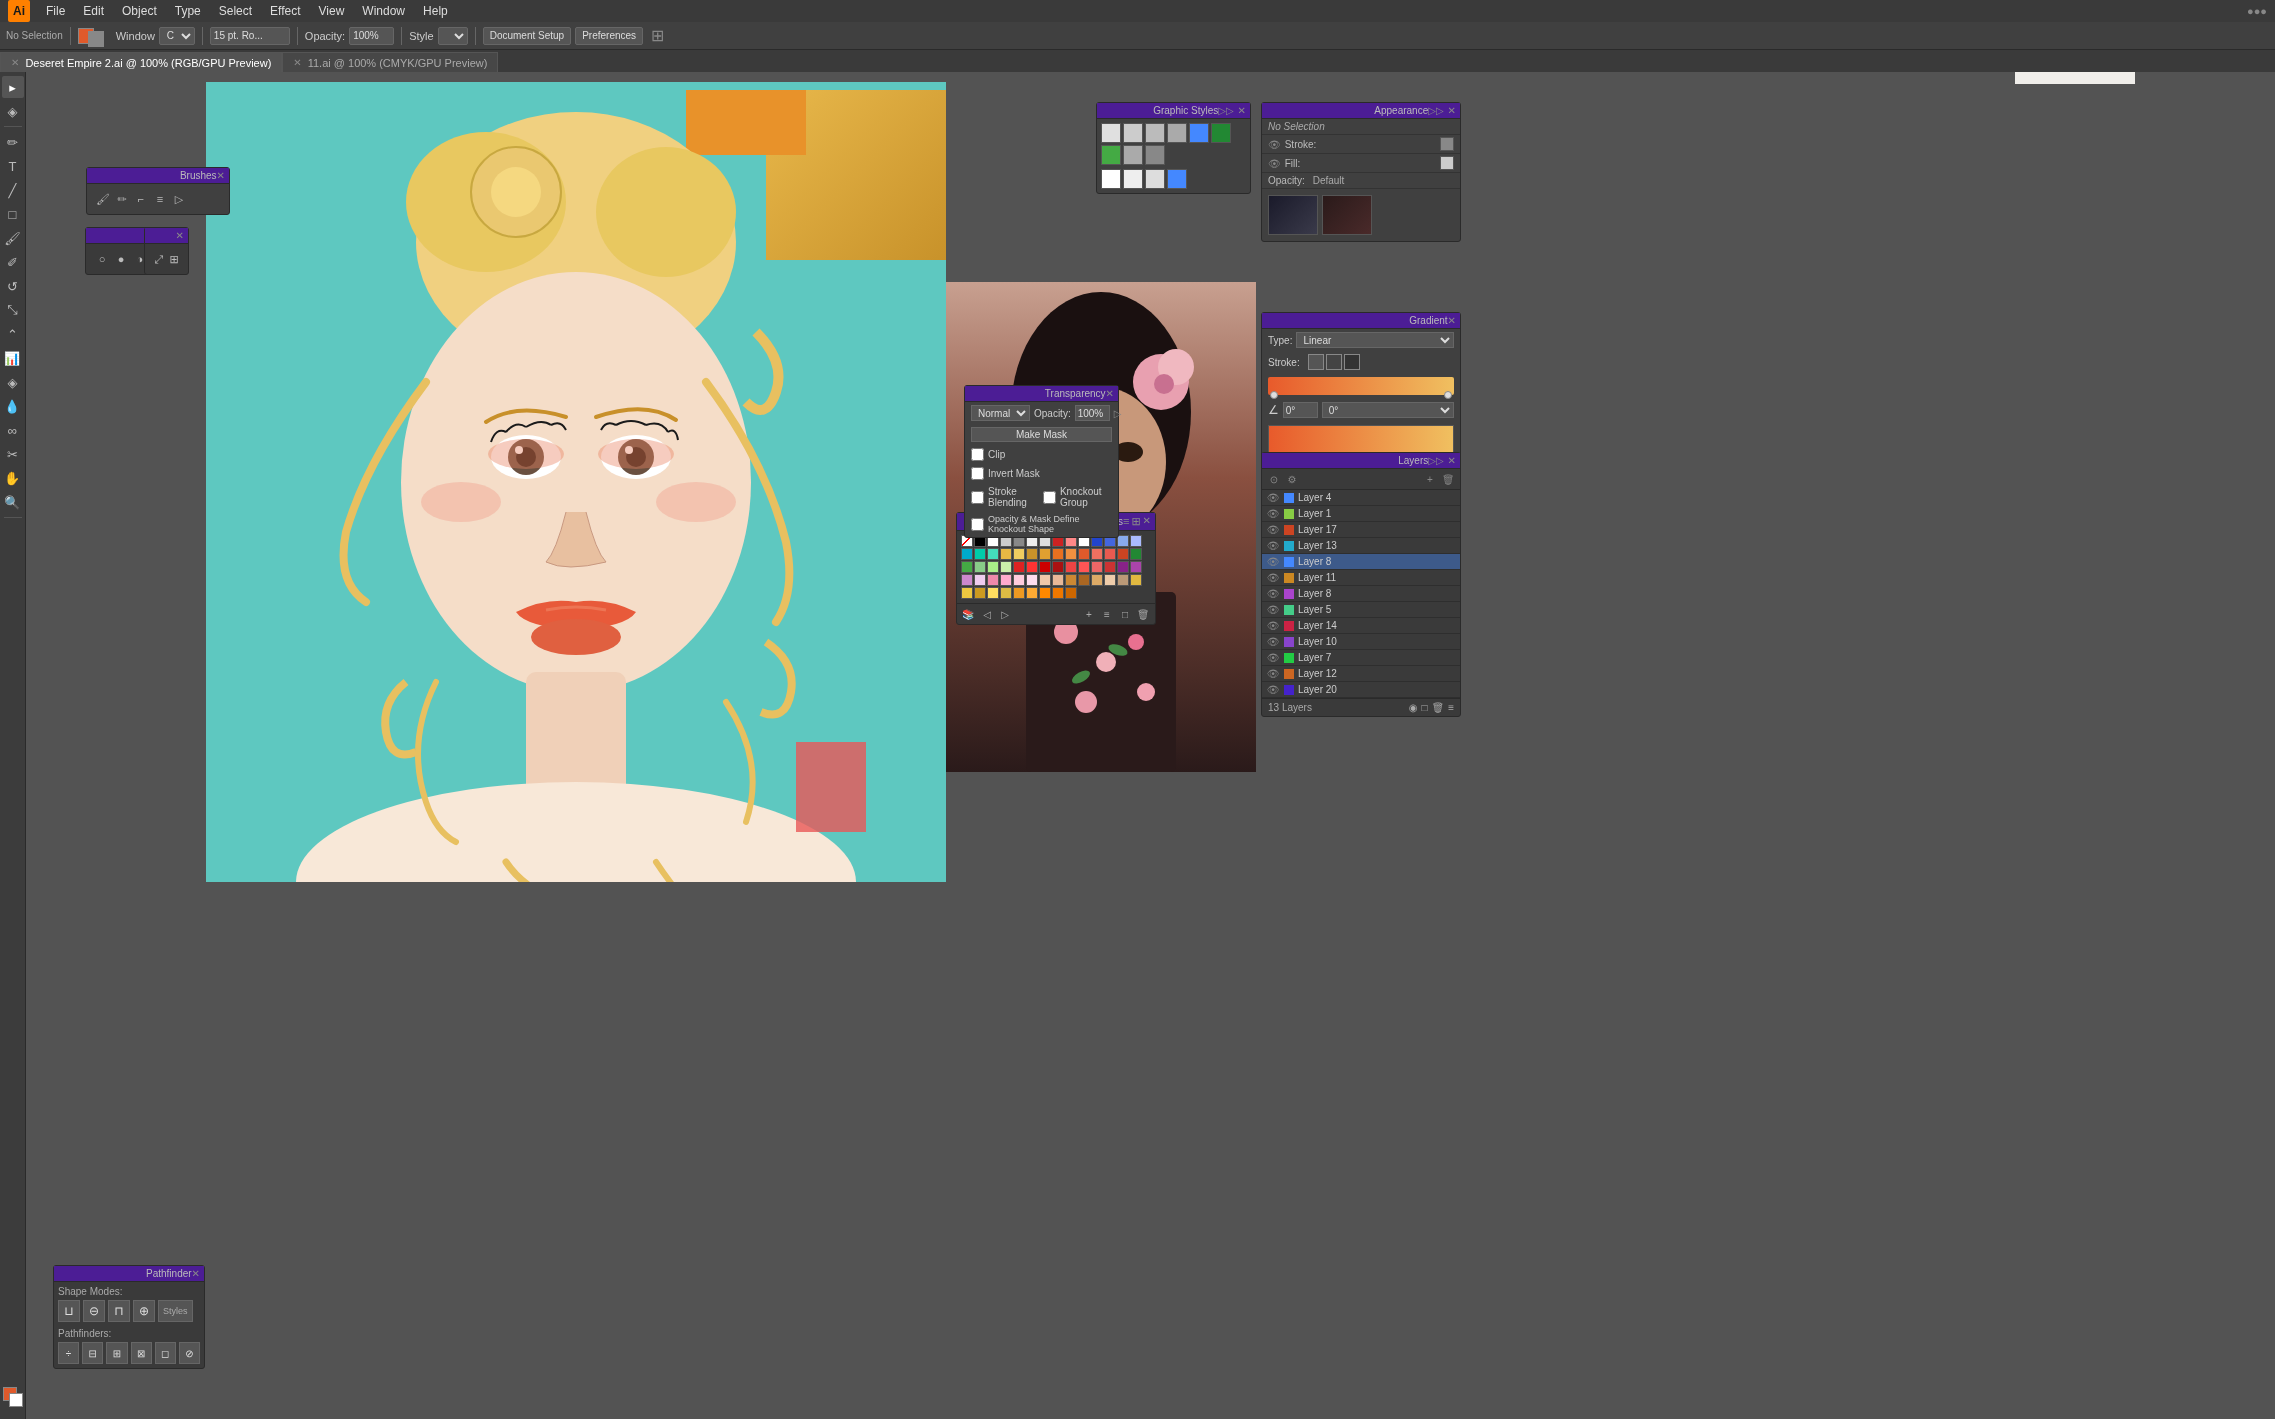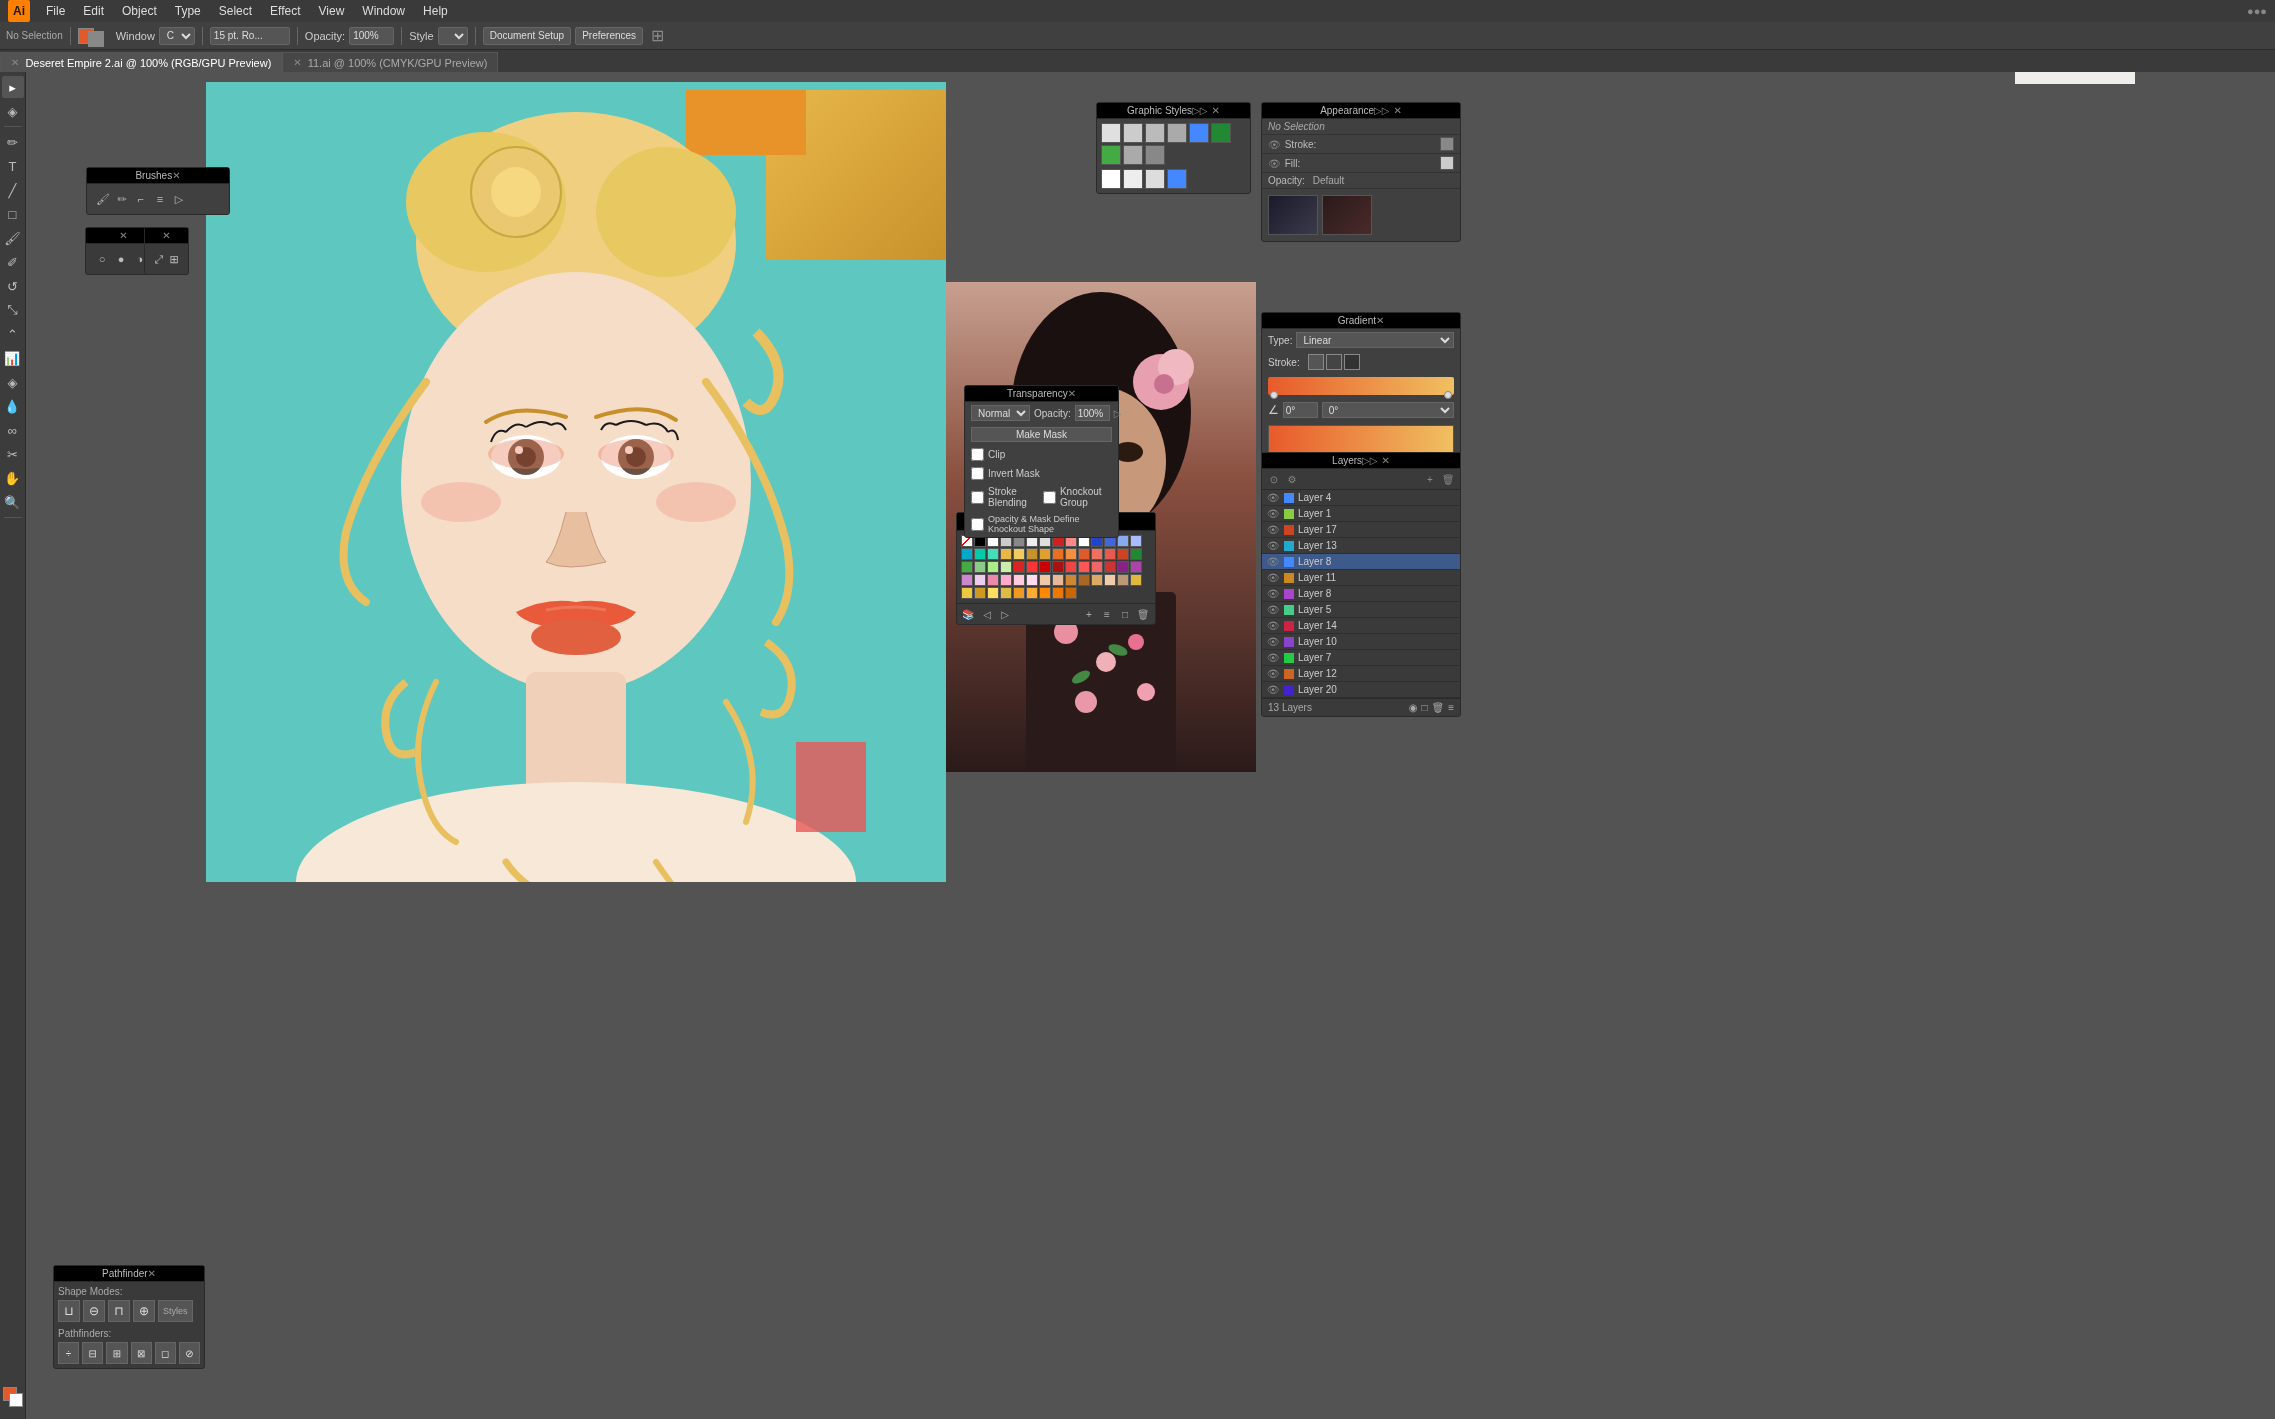--- a/index.html
+++ b/index.html
@@ -272,23 +272,23 @@
       top: 95px; left: 60px;
       width: 144px;
       background: #404040;
       border: 1px solid #2a2a2a;
       border-radius: 3px;
       z-index: 50;
     }
     .panel-header {
       display: flex;
       align-items: center;
-      justify-content: center;
+      justify-content: flex-end;
       padding: 2px 4px;
-      background: #000000;
+      background: #4c1d95;
       border-bottom: 1px solid #2a2a2a;
       font-size: 10px;
       color: #bbb;
       cursor: move;
     }
     .panel-close { color: #888; cursor: pointer; font-size: 10px; }
     .panel-body { padding: 4px; }
 
     
     .panel-graphic-styles {

